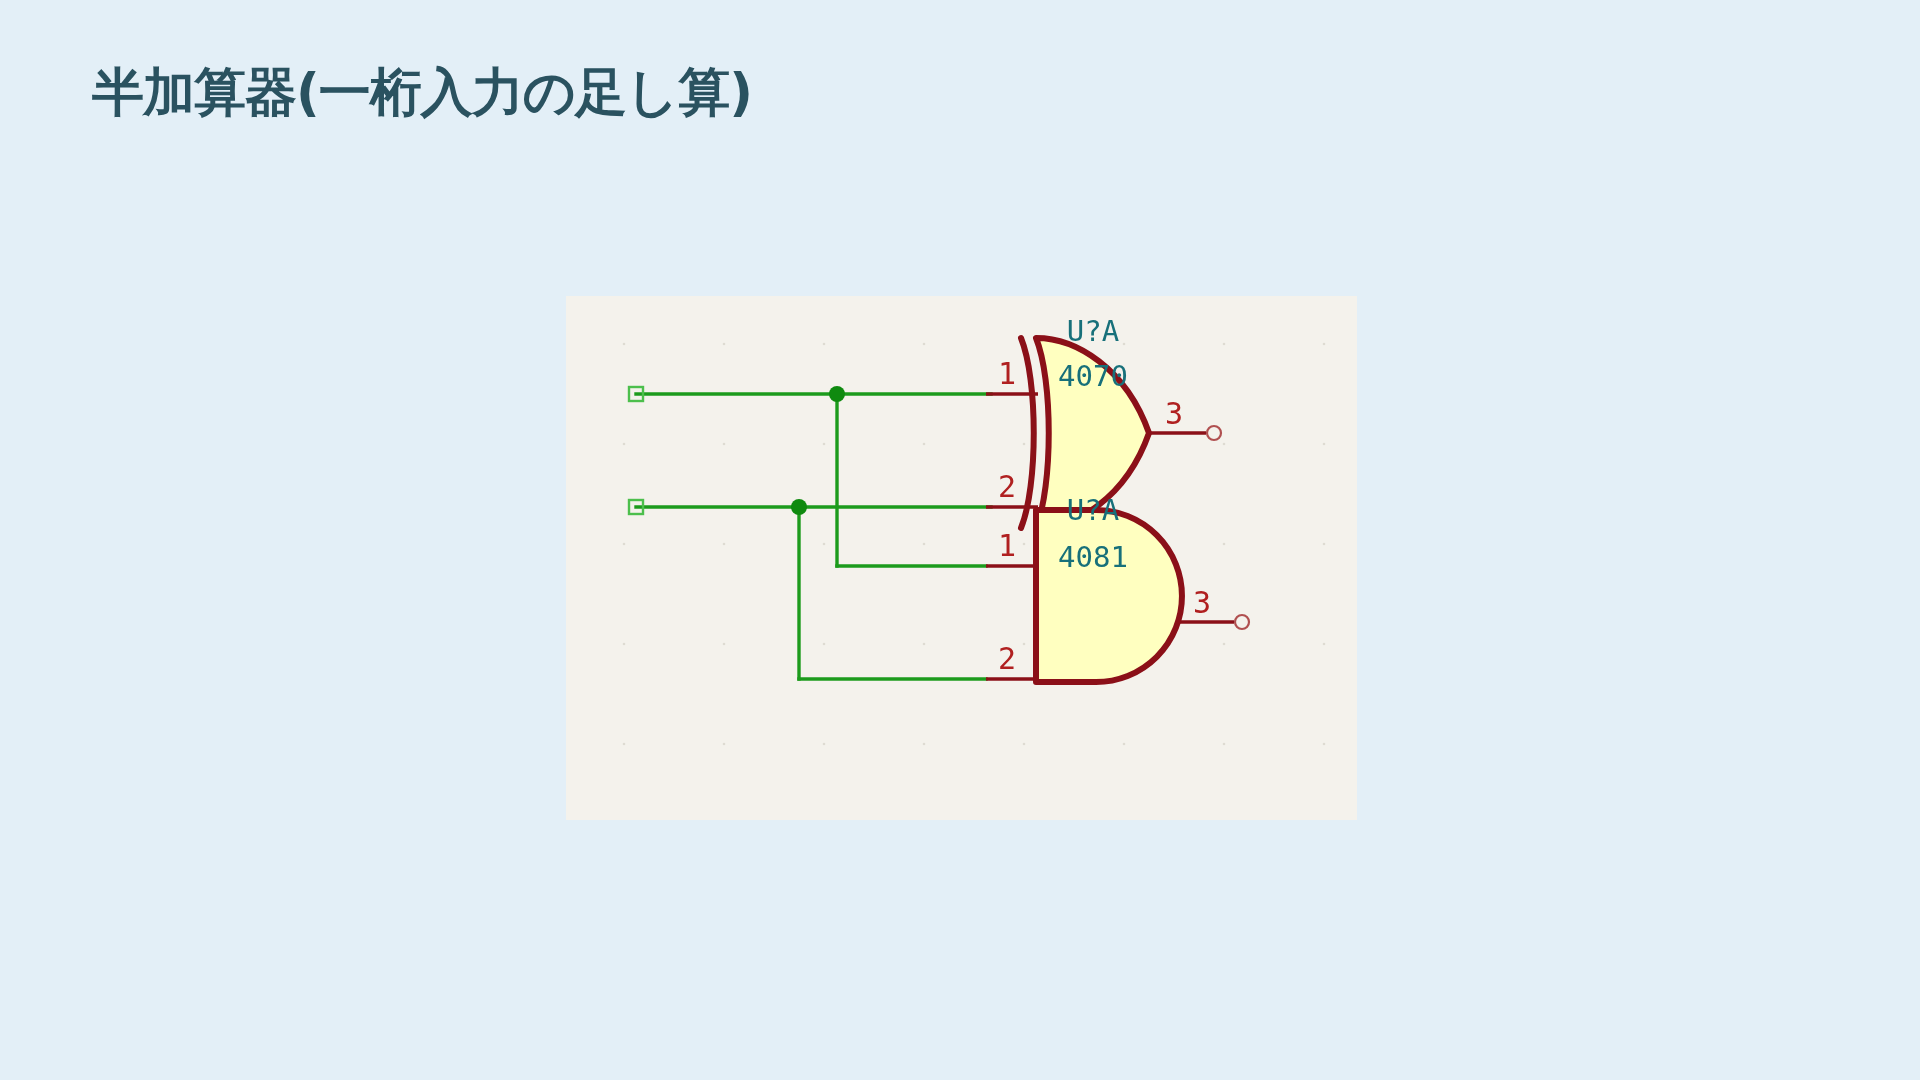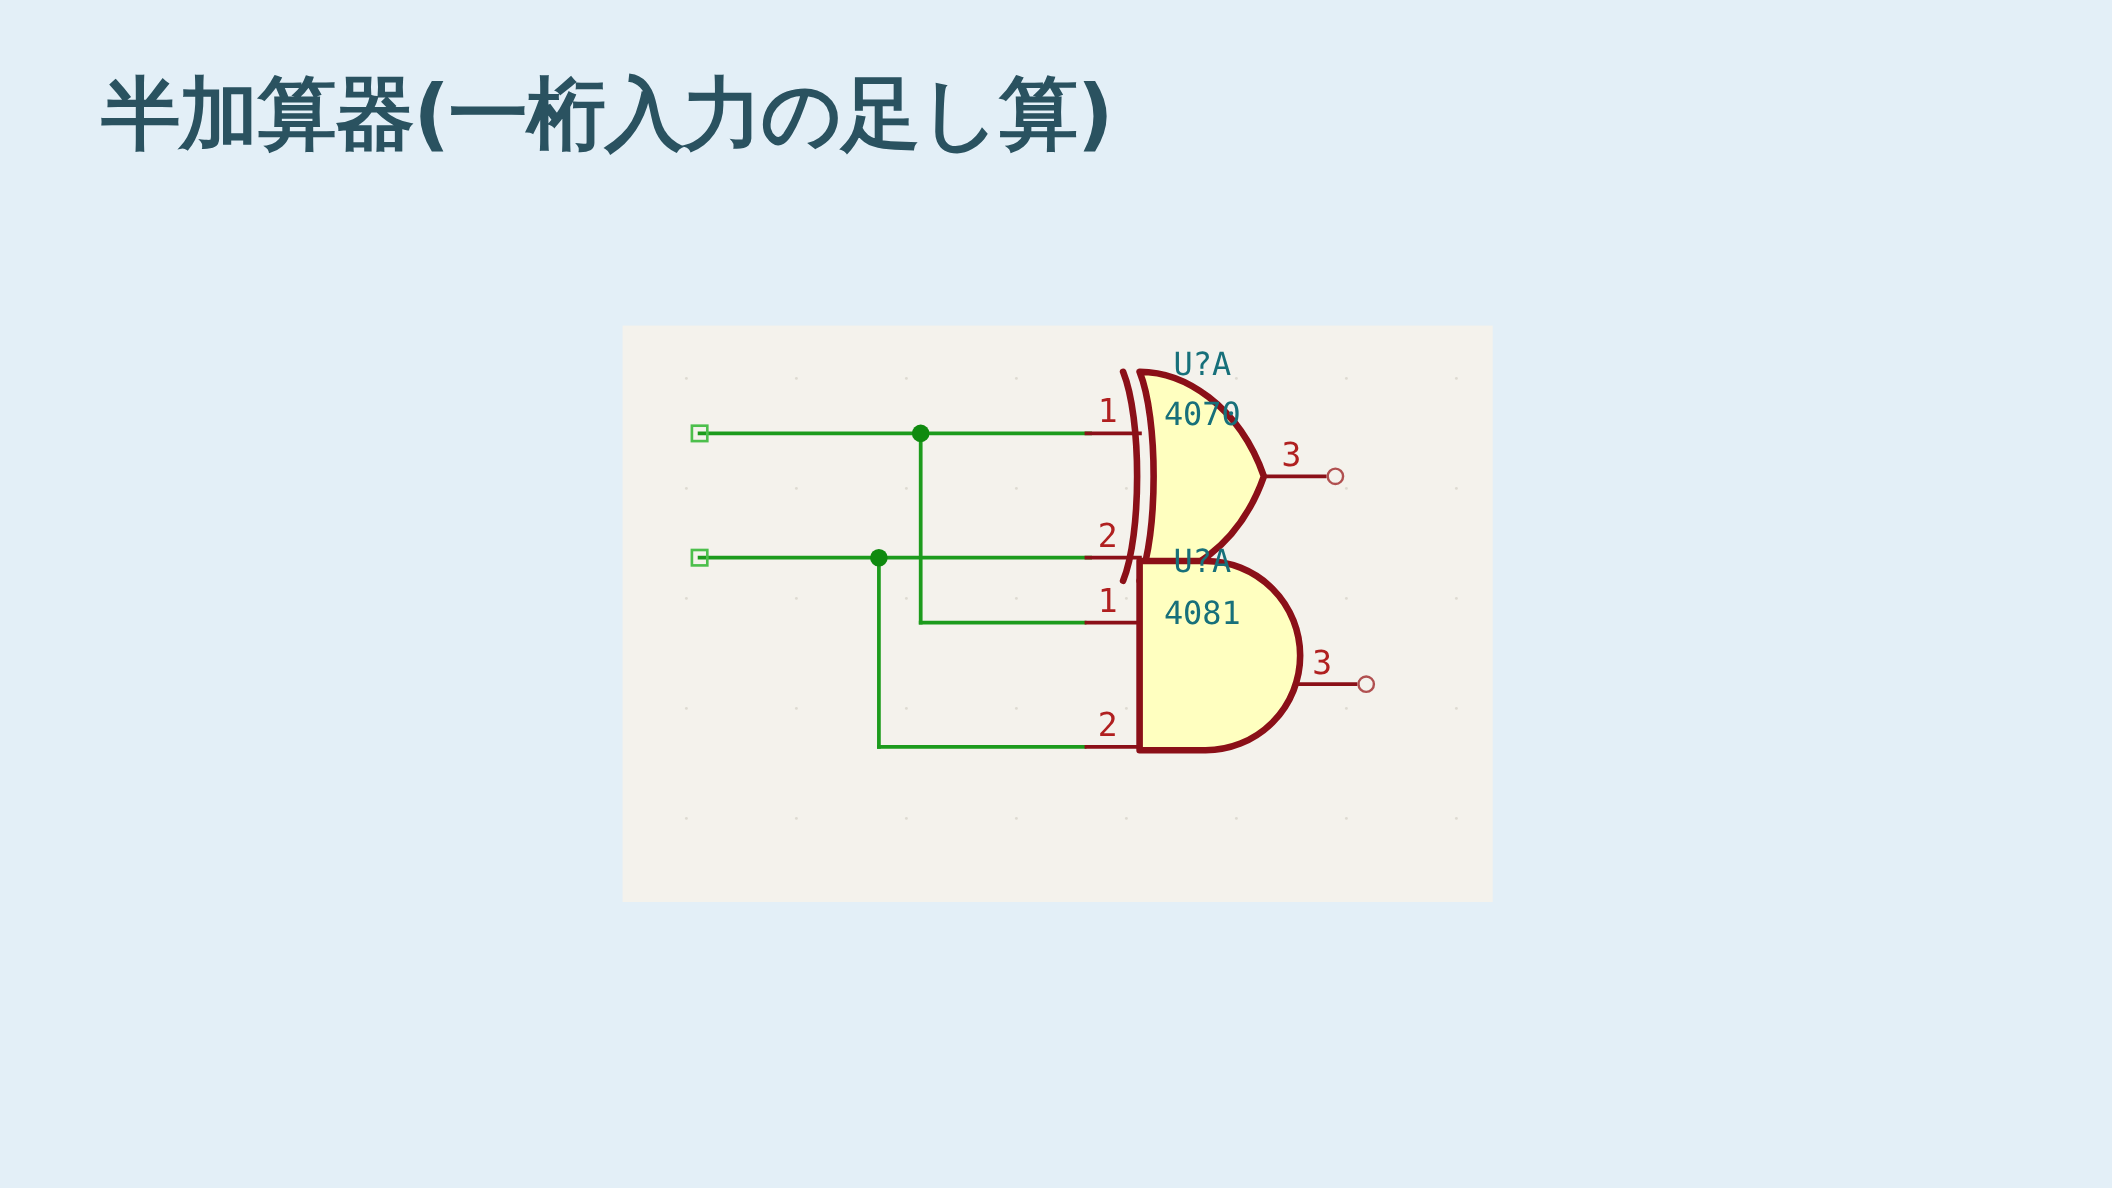--- a/index.html
+++ b/index.html
@@ -18,21 +18,21 @@
     position: absolute;
     left: 0; top: 0;
     width: 1920px;
     height: 1080px;
     background: #e3eff7;
   }
   #slide-title {
     position: absolute;
     left: 92px;
     top: 63px;
-    font-size: 72px;
+    font-size: 52px;
     font-weight: bold;
     color: #2a5260;
     letter-spacing: -1px;
     line-height: 1.12;
     white-space: nowrap;
     font-family: "DejaVu Sans", "Liberation Sans", sans-serif;
   }
   #schematic-panel {
     position: absolute;
     left: 566px;

